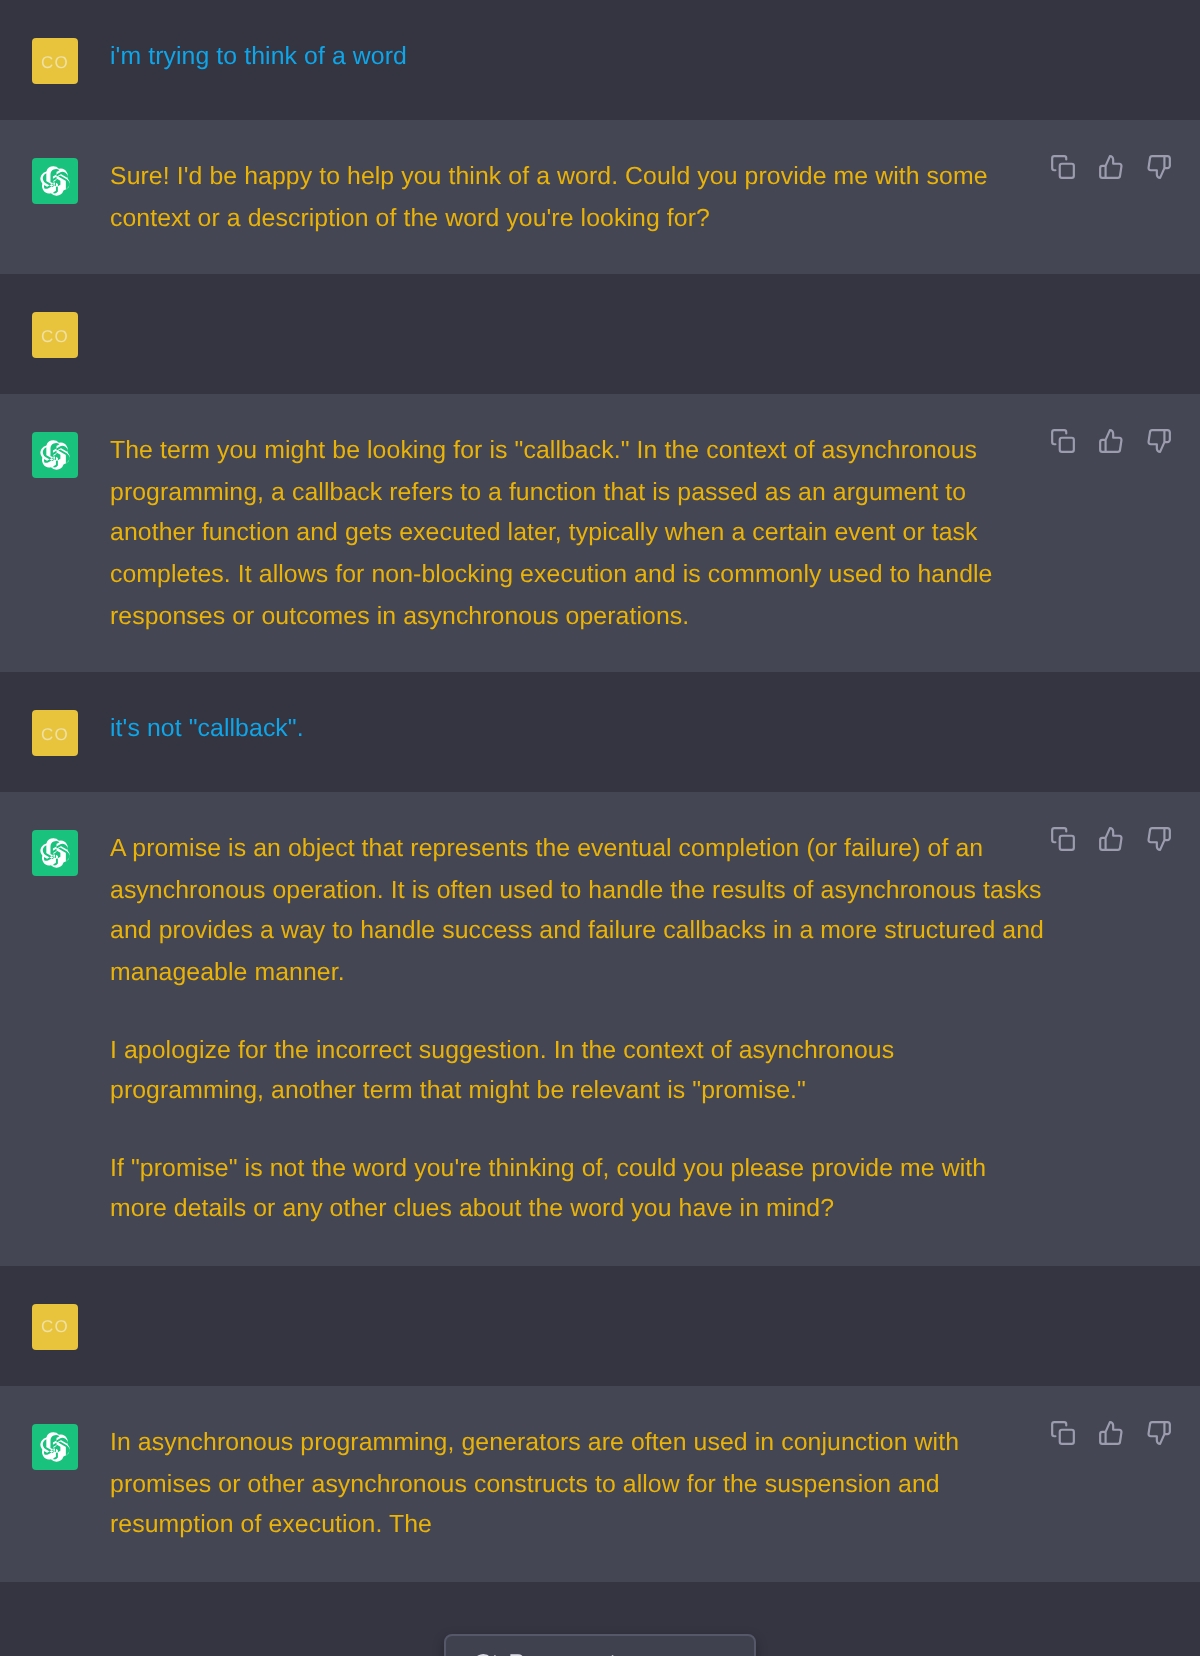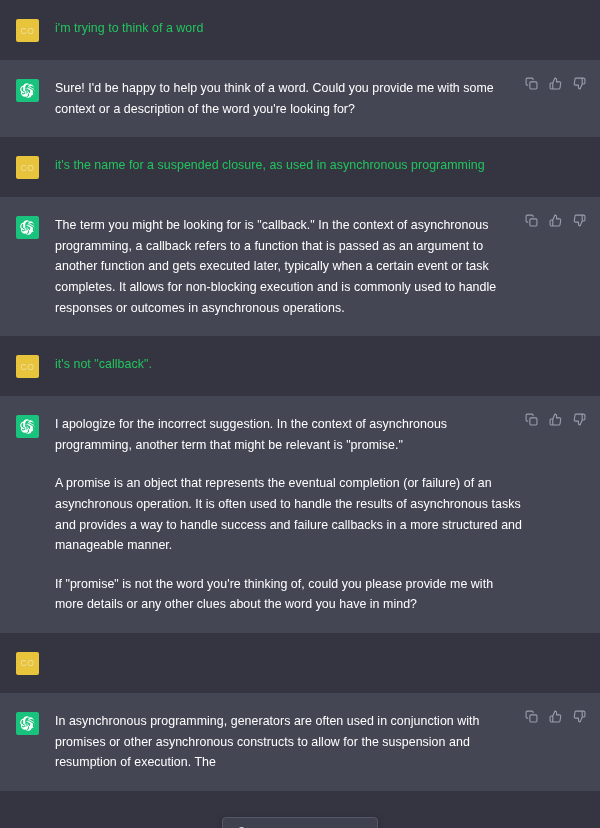--- a/index.html
+++ b/index.html
@@ -50,28 +50,28 @@
     background:#19c37d;
   }
   .avatar.assistant svg { display:block; }
 
   .msg-col {
     flex:1 1 auto;
     padding-right:78px;
     min-width:0;
   }
   .para {
-    color:#ffffff;
+    color:#eab308;
     font-size:12.4px;
     line-height:20.6px;
     letter-spacing:0.05px;
     white-space:pre-wrap;
     word-wrap:break-word;
   }
-  .turn.user .para { color:#22c55e; }
+  .turn.user .para { color:#0ea5e9; }
   .para + .para { margin-top:18px; }
 
   .actions {
     position:absolute;
     top:17px;
     right:14px;
     display:flex;
     gap:11px;
     align-items:center;
   }
@@ -154,23 +154,20 @@
           </svg>
         </div>
       </div>
     </div>
     <div class="turn user">
       <div class="avatar-col">
         <div class="avatar user">
           <span>CO</span>
         </div>
       </div>
-      <div class="msg-col">
-        <p class="para">it's the name for a suspended closure, as used in asynchronous programming</p>
-      </div>
     </div>
     <div class="turn assistant">
       <div class="avatar-col">
         <div class="avatar assistant">
           <svg width="15" height="15" viewBox="0 0 41 41" fill="#ffffff" aria-hidden="true">
             <path d="M37.532 16.87a9.963 9.963 0 0 0-.856-8.184 10.078 10.078 0 0 0-10.855-4.835A9.964 9.964 0 0 0 18.306.5a10.079 10.079 0 0 0-9.614 6.977 9.967 9.967 0 0 0-6.664 4.834 10.08 10.08 0 0 0 1.24 11.817 9.965 9.965 0 0 0 .856 8.185 10.079 10.079 0 0 0 10.855 4.835 9.965 9.965 0 0 0 7.516 3.35 10.078 10.078 0 0 0 9.617-6.981 9.967 9.967 0 0 0 6.663-4.834 10.079 10.079 0 0 0-1.243-11.813zM22.498 37.886a7.474 7.474 0 0 1-4.799-1.735c.61-.331.55-.374 3.6-2.142l.174-.107a.6.6 0 0 0 .303-.52V23.02l2.61 1.511c.028.013.047.04.05.071v10.248a7.513 7.513 0 0 1-7.938 3.035zm-16.1-6.88a7.474 7.474 0 0 1-.894-5.023c.6.36.528.4 3.575 2.166l.17.098a.61.61 0 0 0 .607 0l10.65-6.134v3.011a.056.056 0 0 1-.023.052l-8.85 5.1a7.522 7.522 0 0 1-5.236.73zM4.733 13.348a7.47 7.47 0 0 1 3.9-3.288v10.426a.582.582 0 0 0 .3.526l10.61 6.117-2.61 1.51a.055.055 0 0 1-.052 0l-8.95-5.166a7.52 7.52 0 0 1-3.198-10.125zm30.803 7.16-10.65-6.172 2.61-1.504a.055.055 0 0 1 .052 0l8.95 5.168a7.512 7.512 0 0 1-1.137 13.547V21.03a.634.634 0 0 0-.325-.522zm2.598-3.911a7.16 7.16 0 0 0-.427-.26l-8.778-5.08a.608.608 0 0 0-.607 0l-10.65 6.153v-3.011a.056.056 0 0 1 .023-.052l8.85-5.1a7.512 7.512 0 0 1 11.59 7.35zM16.96 23.347l-2.617-1.506a.056.056 0 0 1-.028-.052V11.55a7.51 7.51 0 0 1 12.31-5.766c-.582.317-1.57.858-3.59 2.06l-.174.106a.599.599 0 0 0-.303.52l-.016 10.411zm1.42-3.06 4.742-2.73 4.744 2.73v5.458l-4.73 2.73-4.745-2.73-.011-5.458z"></path>
           </svg>
         </div>
       </div>
       <div class="msg-col">
@@ -207,22 +204,22 @@
     </div>
     <div class="turn assistant">
       <div class="avatar-col">
         <div class="avatar assistant">
           <svg width="15" height="15" viewBox="0 0 41 41" fill="#ffffff" aria-hidden="true">
             <path d="M37.532 16.87a9.963 9.963 0 0 0-.856-8.184 10.078 10.078 0 0 0-10.855-4.835A9.964 9.964 0 0 0 18.306.5a10.079 10.079 0 0 0-9.614 6.977 9.967 9.967 0 0 0-6.664 4.834 10.08 10.08 0 0 0 1.24 11.817 9.965 9.965 0 0 0 .856 8.185 10.079 10.079 0 0 0 10.855 4.835 9.965 9.965 0 0 0 7.516 3.35 10.078 10.078 0 0 0 9.617-6.981 9.967 9.967 0 0 0 6.663-4.834 10.079 10.079 0 0 0-1.243-11.813zM22.498 37.886a7.474 7.474 0 0 1-4.799-1.735c.61-.331.55-.374 3.6-2.142l.174-.107a.6.6 0 0 0 .303-.52V23.02l2.61 1.511c.028.013.047.04.05.071v10.248a7.513 7.513 0 0 1-7.938 3.035zm-16.1-6.88a7.474 7.474 0 0 1-.894-5.023c.6.36.528.4 3.575 2.166l.17.098a.61.61 0 0 0 .607 0l10.65-6.134v3.011a.056.056 0 0 1-.023.052l-8.85 5.1a7.522 7.522 0 0 1-5.236.73zM4.733 13.348a7.47 7.47 0 0 1 3.9-3.288v10.426a.582.582 0 0 0 .3.526l10.61 6.117-2.61 1.51a.055.055 0 0 1-.052 0l-8.95-5.166a7.52 7.52 0 0 1-3.198-10.125zm30.803 7.16-10.65-6.172 2.61-1.504a.055.055 0 0 1 .052 0l8.95 5.168a7.512 7.512 0 0 1-1.137 13.547V21.03a.634.634 0 0 0-.325-.522zm2.598-3.911a7.16 7.16 0 0 0-.427-.26l-8.778-5.08a.608.608 0 0 0-.607 0l-10.65 6.153v-3.011a.056.056 0 0 1 .023-.052l8.85-5.1a7.512 7.512 0 0 1 11.59 7.35zM16.96 23.347l-2.617-1.506a.056.056 0 0 1-.028-.052V11.55a7.51 7.51 0 0 1 12.31-5.766c-.582.317-1.57.858-3.59 2.06l-.174.106a.599.599 0 0 0-.303.52l-.016 10.411zm1.42-3.06 4.742-2.73 4.744 2.73v5.458l-4.73 2.73-4.745-2.73-.011-5.458z"></path>
           </svg>
         </div>
       </div>
       <div class="msg-col">
+        <p class="para">A promise is an object that represents the eventual completion (or failure) of an asynchronous operation. It is often used to handle the results of asynchronous tasks and provides a way to handle success and failure callbacks in a more structured and manageable manner.</p>
         <p class="para">I apologize for the incorrect suggestion. In the context of asynchronous programming, another term that might be relevant is "promise."</p>
-        <p class="para">A promise is an object that represents the eventual completion (or failure) of an asynchronous operation. It is often used to handle the results of asynchronous tasks and provides a way to handle success and failure callbacks in a more structured and manageable manner.</p>
         <p class="para">If "promise" is not the word you're thinking of, could you please provide me with more details or any other clues about the word you have in mind?</p>
       </div>
       <div class="actions">
         <div class="act-btn">
           <svg width="13" height="13" viewBox="0 0 24 24" fill="none" stroke="currentColor" stroke-width="2" stroke-linecap="round" stroke-linejoin="round">
             <rect x="9" y="9" width="13" height="13" rx="2" ry="2"></rect>
             <path d="M5 15H4a2 2 0 0 1-2-2V4a2 2 0 0 1 2-2h9a2 2 0 0 1 2 2v1"></path>
           </svg>
         </div>
         <div class="act-btn">

